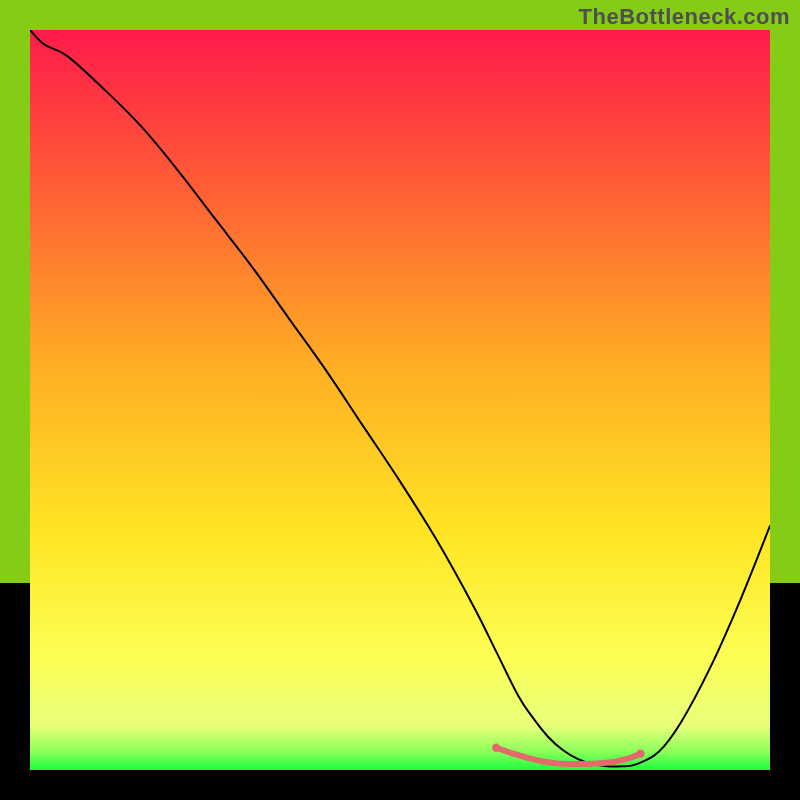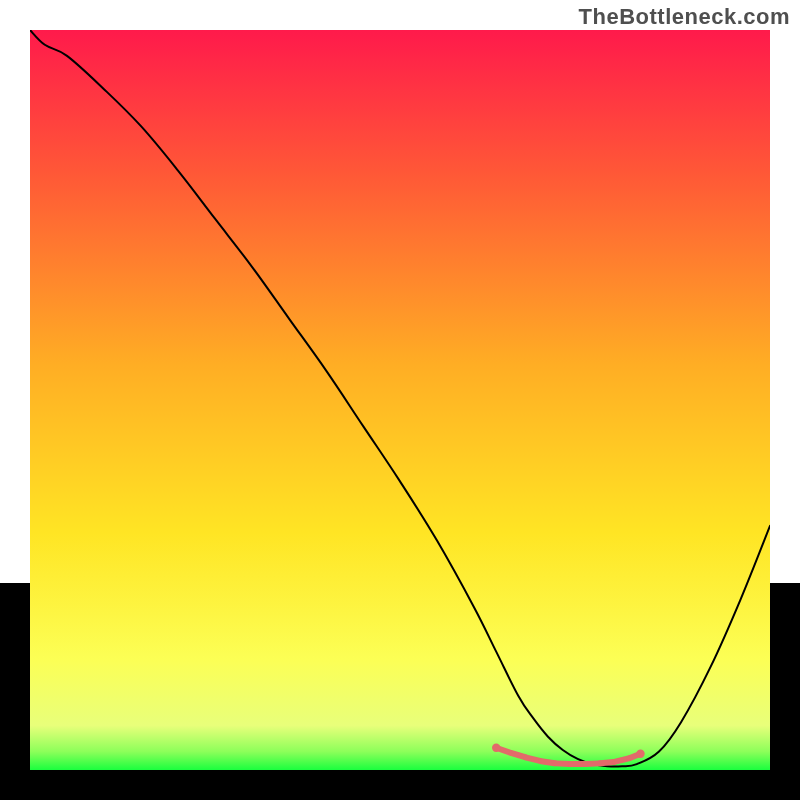--- a/index.html
+++ b/index.html
@@ -7,21 +7,21 @@
     padding: 0;
     width: 800px;
     height: 800px;
     background: #000;
     overflow: hidden;
   }
   .container {
     position: relative;
     width: 800px;
     height: 583px;
-    background: #ffffff;
+    background: #84cc16;
   }
   .watermark {
     position: absolute;
     top: 4px;
     right: 10px;
     font-family: Arial, Helvetica, sans-serif;
     font-size: 22px;
     font-weight: bold;
     color: #4f4f4f;
     letter-spacing: 0.5px;

